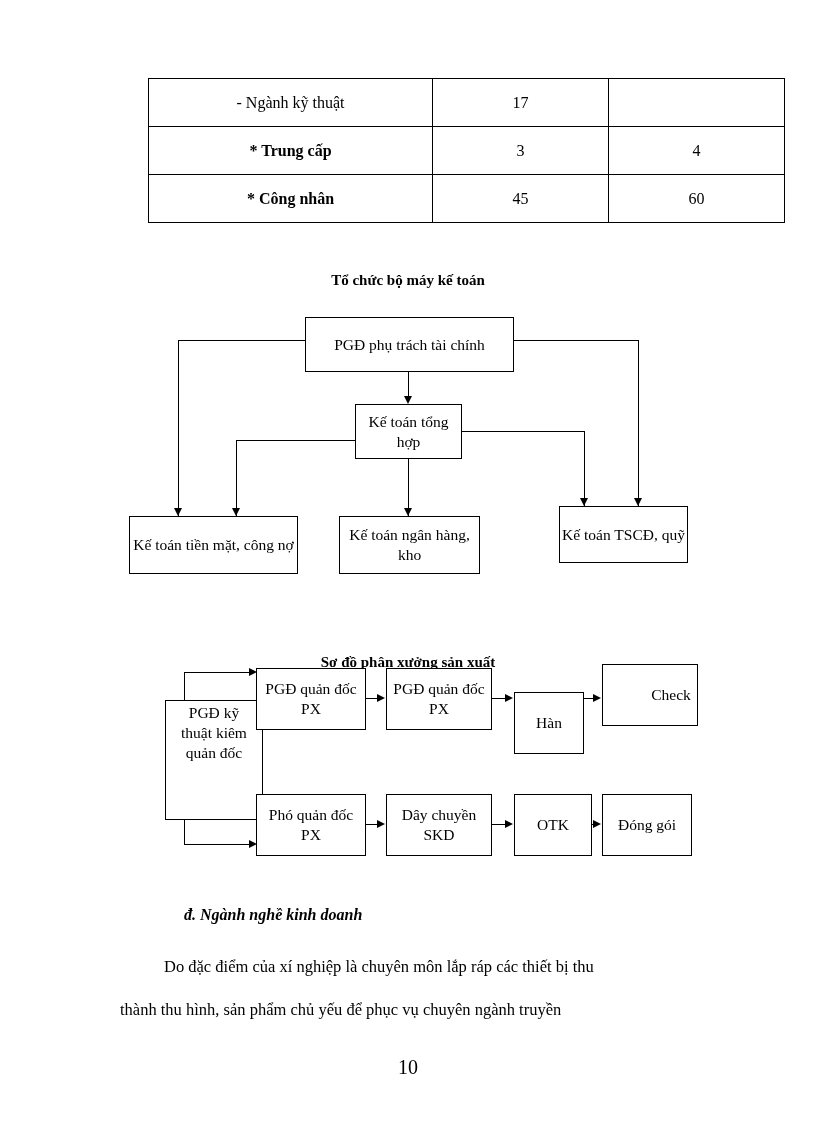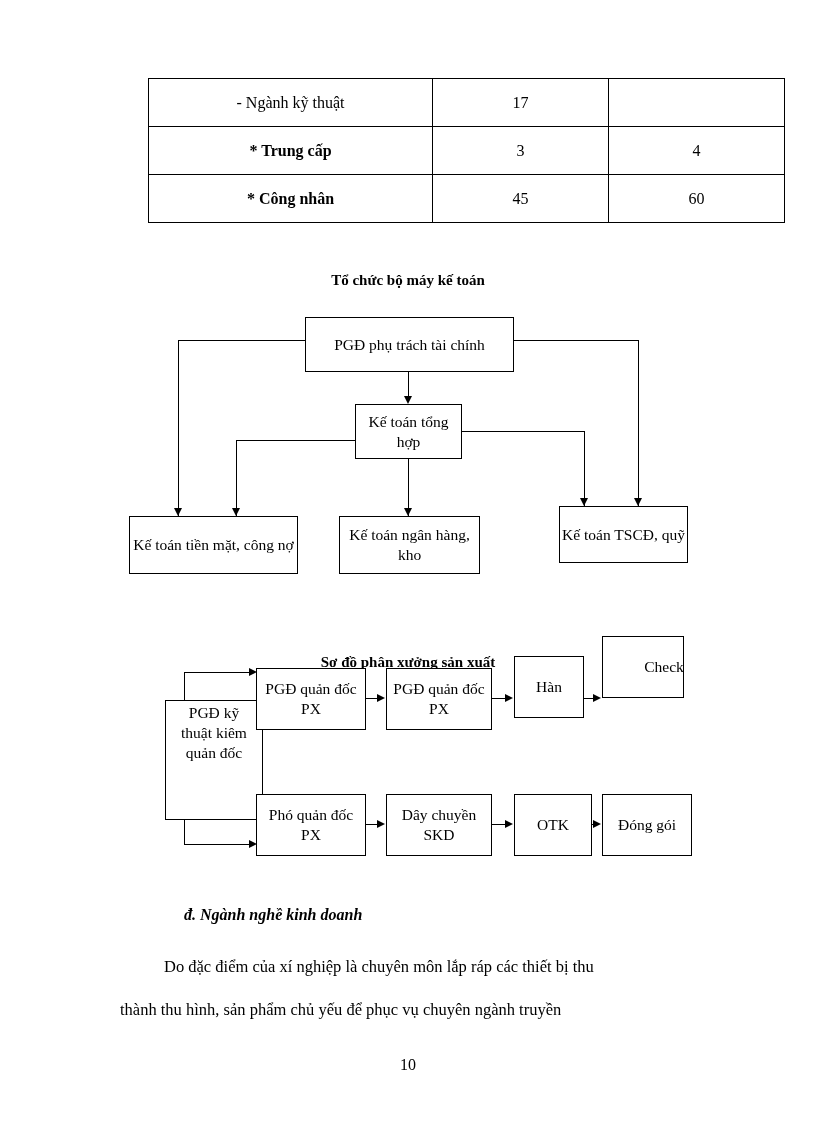--- a/index.html
+++ b/index.html
@@ -116,21 +116,21 @@
     white-space: nowrap;
   }
   .para-line.l1 { left: 164px; top: 957px; }
   .para-line.l2 { left: 120px; top: 1000px; }
 
   .page-number {
     position: absolute;
     width: 816px;
     top: 1056px;
     text-align: center;
-    font-size: 16px;
+    font-size: 20px;
   }
 </style>
 </head>
 <body>
 
 <table class="stat-table">
   <tbody>
     <tr>
       <td class="label">- Ngành kỹ thuật</td>
       <td class="num">17</td>
@@ -195,22 +195,22 @@
   <div class="ln v" style="left:184px; top:672px; height:30px;"></div>
   <div class="ln h" style="left:184px; top:672px; width:68px;"></div>
   <div class="arrow-r" style="left:249px; top:668px;"></div>
 
   <div class="ln v" style="left:184px; top:820px; height:25px;"></div>
   <div class="ln h" style="left:184px; top:844px; width:68px;"></div>
   <div class="arrow-r" style="left:249px; top:840px;"></div>
 
   <div class="node" style="left:256px; top:668px; width:110px; height:62px;">PGĐ quản đốc PX</div>
   <div class="node" style="left:386px; top:668px; width:106px; height:62px;">PGĐ quản đốc PX</div>
-  <div class="node" style="left:514px; top:656px; width:70px; height:62px;">Hàn</div>
-  <div class="node" style="left:602px; top:636px; width:82px; height:62px;padding-left:42px;">Check</div>
+  <div class="node" style="left:514px; top:692px; width:70px; height:62px;">Hàn</div>
+  <div class="node" style="left:602px; top:664px; width:96px; height:62px;padding-left:42px;">Check</div>
 
   <div class="ln h" style="left:366px; top:698px; width:12px;"></div>
   <div class="arrow-r" style="left:377px; top:694px;"></div>
 
   <div class="ln h" style="left:492px; top:698px; width:14px;"></div>
   <div class="arrow-r" style="left:505px; top:694px;"></div>
 
   <div class="ln h" style="left:584px; top:698px; width:10px;"></div>
   <div class="arrow-r" style="left:593px; top:694px;"></div>
 

